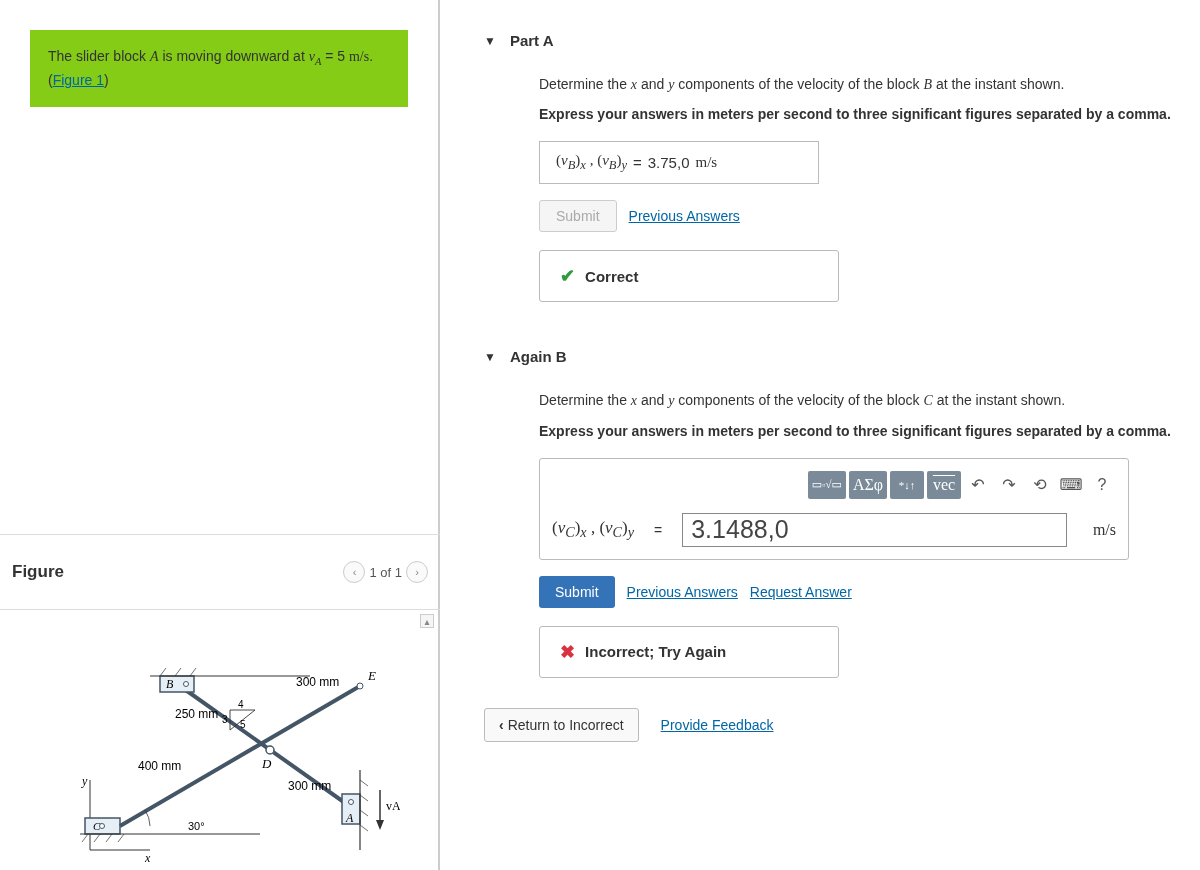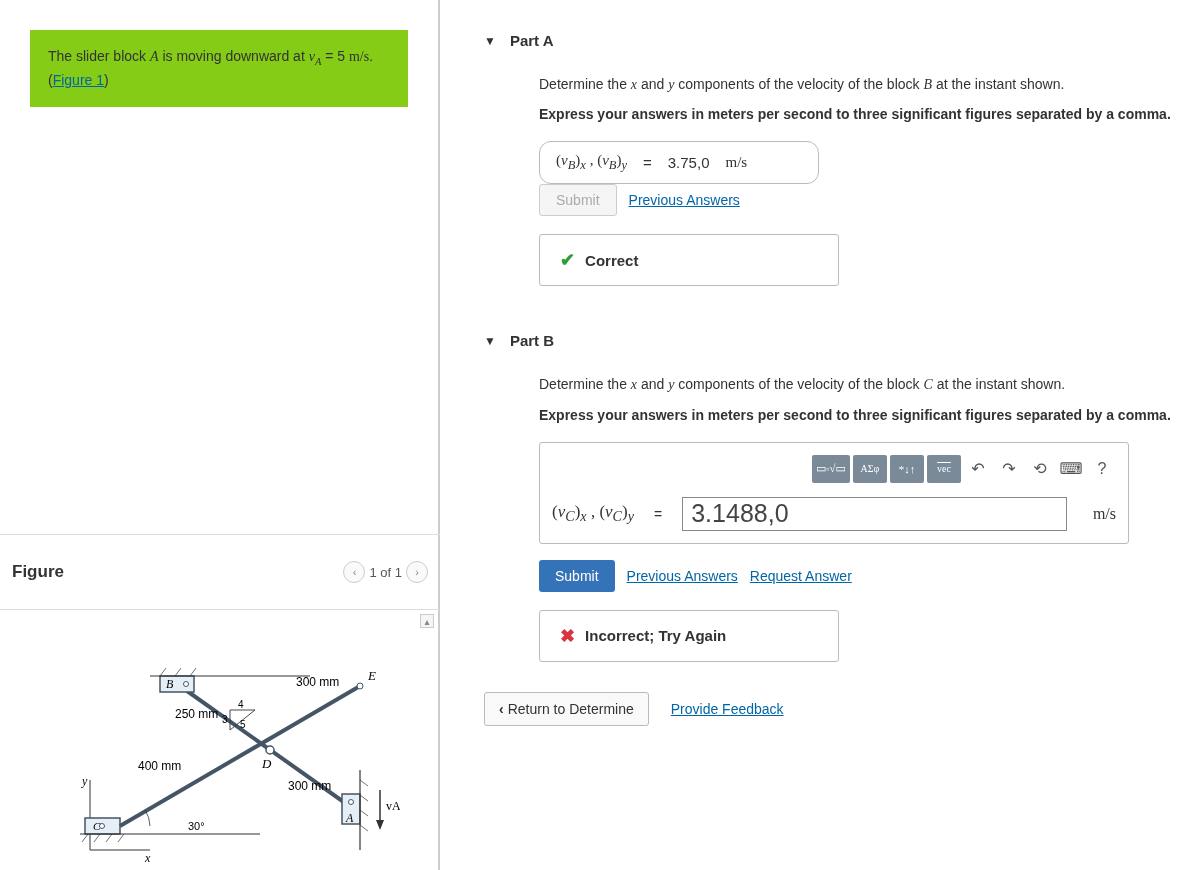--- a/index.html
+++ b/index.html
@@ -16,31 +16,31 @@
 .figure-body { position: relative; height: 260px; padding: 10px 20px; overflow: visible; }
 .scroll-arrow { position: absolute; right: 6px; top: 4px; width: 14px; height: 14px; color: #888; font-size: 10px; display: flex; align-items: center; justify-content: center; border: 1px solid #ccc; background: #f5f5f5; }
 .figure-svg { width: 340px; height: 220px; display: block; margin-left: 40px; margin-top: 30px; }
 .right-pane { position: absolute; left: 460px; top: 0; width: 740px; padding: 20px 24px 20px 24px; }
 .part-header { display: flex; align-items: center; gap: 14px; padding: 12px 0; }
 .caret { font-size: 12px; color: #333; }
 .part-title { font-weight: bold; font-size: 15px; }
 .part-body { padding-left: 55px; }
 .instr { margin: 12px 0 8px 0; line-height: 1.6; }
 .instr2 { font-weight: bold; margin: 6px 0 16px 0; line-height: 1.5; }
-.answer-box { border: 1px solid #bbb; border-radius: 12px; padding: 10px 16px; display: inline-flex; align-items: center; gap: 16px; font-size: 15px; min-width: 280px; }
+.answer-box { border: 1px solid #bbb; border-radius: 0; padding: 10px 16px; display: inline-flex; align-items: center; gap: 6px; font-size: 15px; margin-bottom: 16px; min-width: 280px; }
 .answer-box .lhs { font-family: 'Times New Roman', serif; }
 .buttons-row { display: flex; align-items: center; gap: 12px; margin-bottom: 18px; }
 .btn-submit-disabled { border: 1px solid #ccc; background: #f5f5f5; color: #aaa; padding: 7px 16px; border-radius: 3px; font-size: 14px; cursor: default; }
 .link { color: #0066a6; text-decoration: underline; cursor: pointer; font-size: 14px; }
 .feedback-box { border: 1px solid #bbb; border-radius: 3px; padding: 14px 20px; display: inline-flex; align-items: center; gap: 10px; font-size: 15px; font-weight: bold; margin-bottom: 10px; min-width: 300px; }
 .chk-green { color: #2e9c3a; font-size: 18px; font-weight: bold; }
 .x-red { color: #d9333f; font-size: 18px; font-weight: bold; }
 .answer-editor { border: 1px solid #bbb; border-radius: 3px; padding: 12px; width: 590px; margin-bottom: 16px; }
 .toolbar { display: flex; align-items: center; justify-content: flex-end; gap: 3px; margin-bottom: 14px; }
-.tool-btn { height: 28px; min-width: 34px; background: #7a8a99; color: #fff; font-size: 10px; display: inline-flex; align-items: center; justify-content: center; border-radius: 2px; padding: 0 4px; cursor: pointer; font-family: 'Times New Roman', serif; }
+.tool-btn { height: 28px; min-width: 34px; background: #7a8a99; color: #fff; font-size: 16px; display: inline-flex; align-items: center; justify-content: center; border-radius: 2px; padding: 0 4px; cursor: pointer; font-family: 'Times New Roman', serif; }
 .tool-icon { width: 28px; height: 28px; display: inline-flex; align-items: center; justify-content: center; color: #555; font-size: 16px; cursor: pointer; }
 .editor-row { display: flex; align-items: center; gap: 20px; }
 .editor-lhs { font-family: 'Times New Roman', serif; font-size: 17px; }
 .editor-input { flex: 1; border: 1px solid #888; height: 34px; padding: 4px 8px; font-size: 25px; color: #444; font-family: Arial; }
 .editor-unit { font-size: 16px; padding-left: 6px; }
 .btn-submit { background: #3573b8; color: #fff; border: none; padding: 8px 16px; border-radius: 3px; font-size: 14px; cursor: pointer; }
 .return-row { display: flex; align-items: center; gap: 22px; padding: 14px 0 0 0; margin-top: 6px; }
 .btn-return { border: 1px solid #bbb; background: #f9f9f9; padding: 8px 14px; border-radius: 3px; font-size: 14px; color: #333; cursor: pointer; }
 .mathit { font-family: 'Times New Roman', serif; font-style: italic; }
 .unit { font-family: 'Times New Roman', serif; }
@@ -157,21 +157,21 @@
       <span class="link">Previous Answers</span>
     </div>
     <div class="feedback-box">
       <span class="chk-green">✔</span>
       <span>Correct</span>
     </div>
   </div>
 
   <div class="part-header" style="margin-top:24px;">
     <span class="caret">▼</span>
-    <span class="part-title">Part B</span>
+    <span class="part-title">Again B</span>
   </div>
   <div class="part-body">
     <p class="instr">
       <span>Determine the </span><span class="mathit">x</span><span> and </span><span class="mathit">y</span><span> components of the velocity of the block </span><span class="mathit">C</span><span> at the instant shown.</span>
     </p>
     <p class="instr2">Express your answers in meters per second to three significant figures separated by a comma.</p>
 
     <div class="answer-editor">
       <div class="toolbar">
         <span class="tool-btn" style="font-size:11px;">▭<sup>▫</sup>√▭</span>
@@ -200,18 +200,18 @@
       <span class="link">Request Answer</span>
     </div>
     <div class="feedback-box">
       <span class="x-red">✖</span>
       <span>Incorrect; Try Again</span>
     </div>
   </div>
 
   <div class="return-row" style="margin-left:0;">
     <button class="btn-return">
-      <span style="font-weight:bold;margin-right:4px;">‹</span><span>Return to Determine</span>
+      <span style="font-weight:bold;margin-right:4px;">‹</span><span>Return to Incorrect</span>
     </button>
     <span class="link">Provide Feedback</span>
   </div>
 
 </div>
 
 </body></html>

